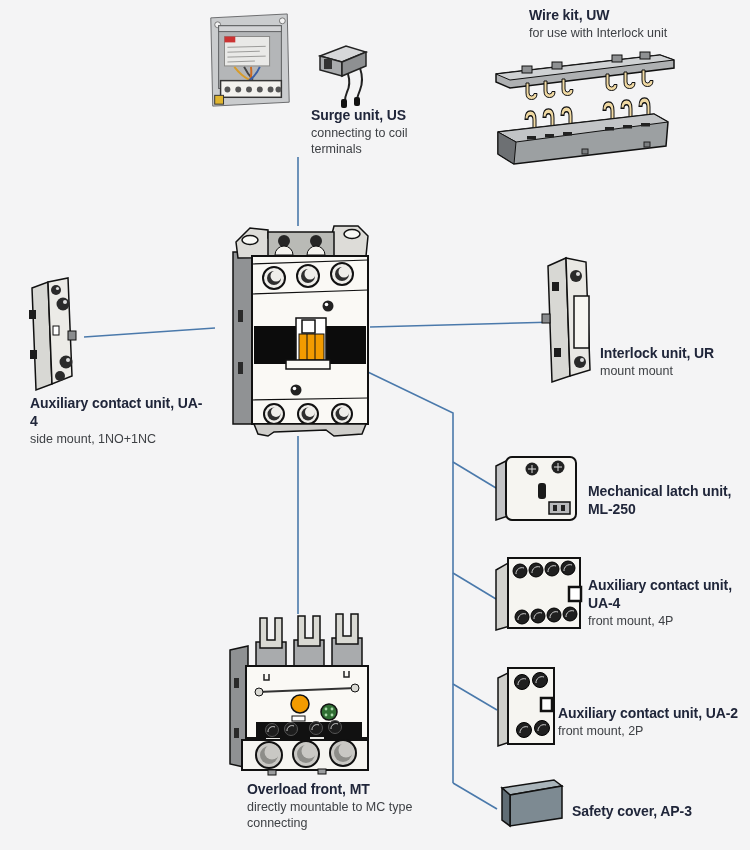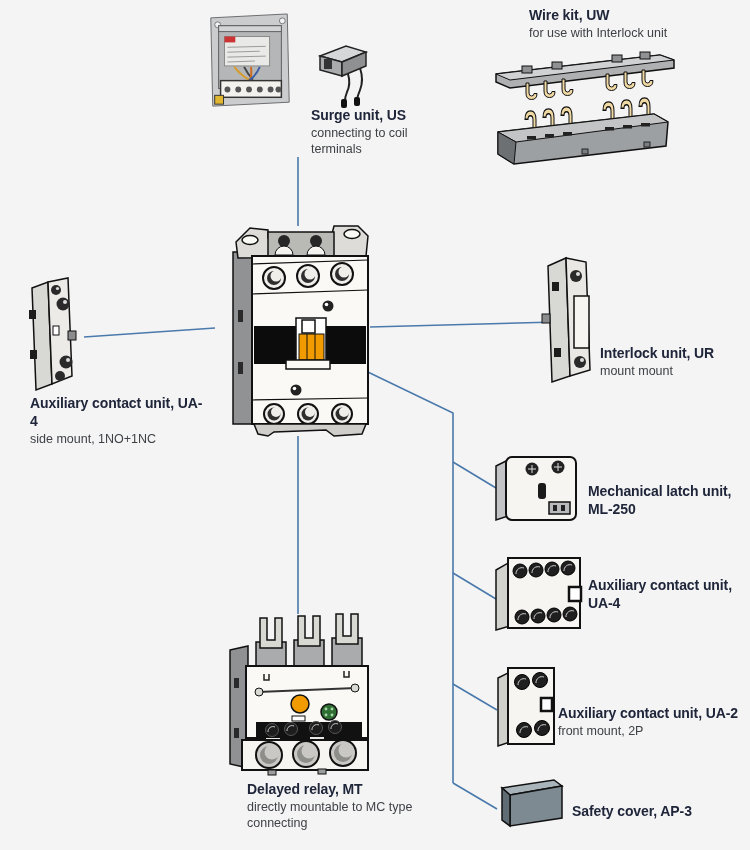--- a/index.html
+++ b/index.html
@@ -275,20 +275,21 @@
         <circle cx="62" cy="63" r="7" fill="#1f1f1f" stroke="#000"></circle>
           <path d="M58,66 a6,6 0 0 1 8,-6" stroke="#cfcfcf" fill="none"></path>
         <circle cx="78" cy="62" r="7" fill="#1f1f1f" stroke="#000"></circle>
           <path d="M74,65 a6,6 0 0 1 8,-6" stroke="#cfcfcf" fill="none"></path>
       </g>
       <rect x="77" y="35" width="12" height="14" fill="#fff" stroke="#111" stroke-width="2.5"></rect>
     </svg>
   </div>
   <div class="label" style="left:588px;top:576px;width:160px">
     <div class="title">Auxiliary contact unit, UA-4</div>
+    <div class="sub">front mount, 4P</div>
   </div>
 
   <div class="fig" style="left:494px;top:664px;width:62px;height:86px">
     <svg viewBox="0 0 62 86">
       <polygon points="4,14 16,8 16,78 4,82" fill="#cfcfcb" stroke="#111" stroke-width="1.5"></polygon>
       <rect x="14" y="4" width="46" height="76" fill="#f6f5f1" stroke="#111" stroke-width="2"></rect>
       <circle cx="28" cy="18" r="7.5" fill="#1f1f1f" stroke="#000"></circle>
         <path d="M24,21 a6,6 0 0 1 8,-6" stroke="#cfcfcf" fill="none"></path>
       <circle cx="46" cy="16" r="7.5" fill="#1f1f1f" stroke="#000"></circle>
         <path d="M42,19 a6,6 0 0 1 8,-6" stroke="#cfcfcf" fill="none"></path>
@@ -364,17 +365,17 @@
           <circle cx="81" cy="143" r="7.5" fill="#c9c8c4"></circle>
         <circle cx="115" cy="145" r="13" fill="#c9c8c4" stroke="#111" stroke-width="2"></circle>
         <circle cx="115" cy="145" r="9" fill="#8d8d89"></circle>
           <circle cx="118" cy="142" r="7.5" fill="#c9c8c4"></circle>
       </g>
       <rect x="40" y="162" width="8" height="5" fill="#9a9c9e" stroke="#111"></rect>
       <rect x="90" y="161" width="8" height="5" fill="#9a9c9e" stroke="#111"></rect>
     </svg>
   </div>
   <div class="label" style="left:247px;top:780px;width:170px">
-    <div class="title">Delayed relay, MT</div>
+    <div class="title">Overload front, MT</div>
     <div class="sub">directly mountable to MC type connecting</div>
   </div>
 
 </div>
 
 </body></html>

